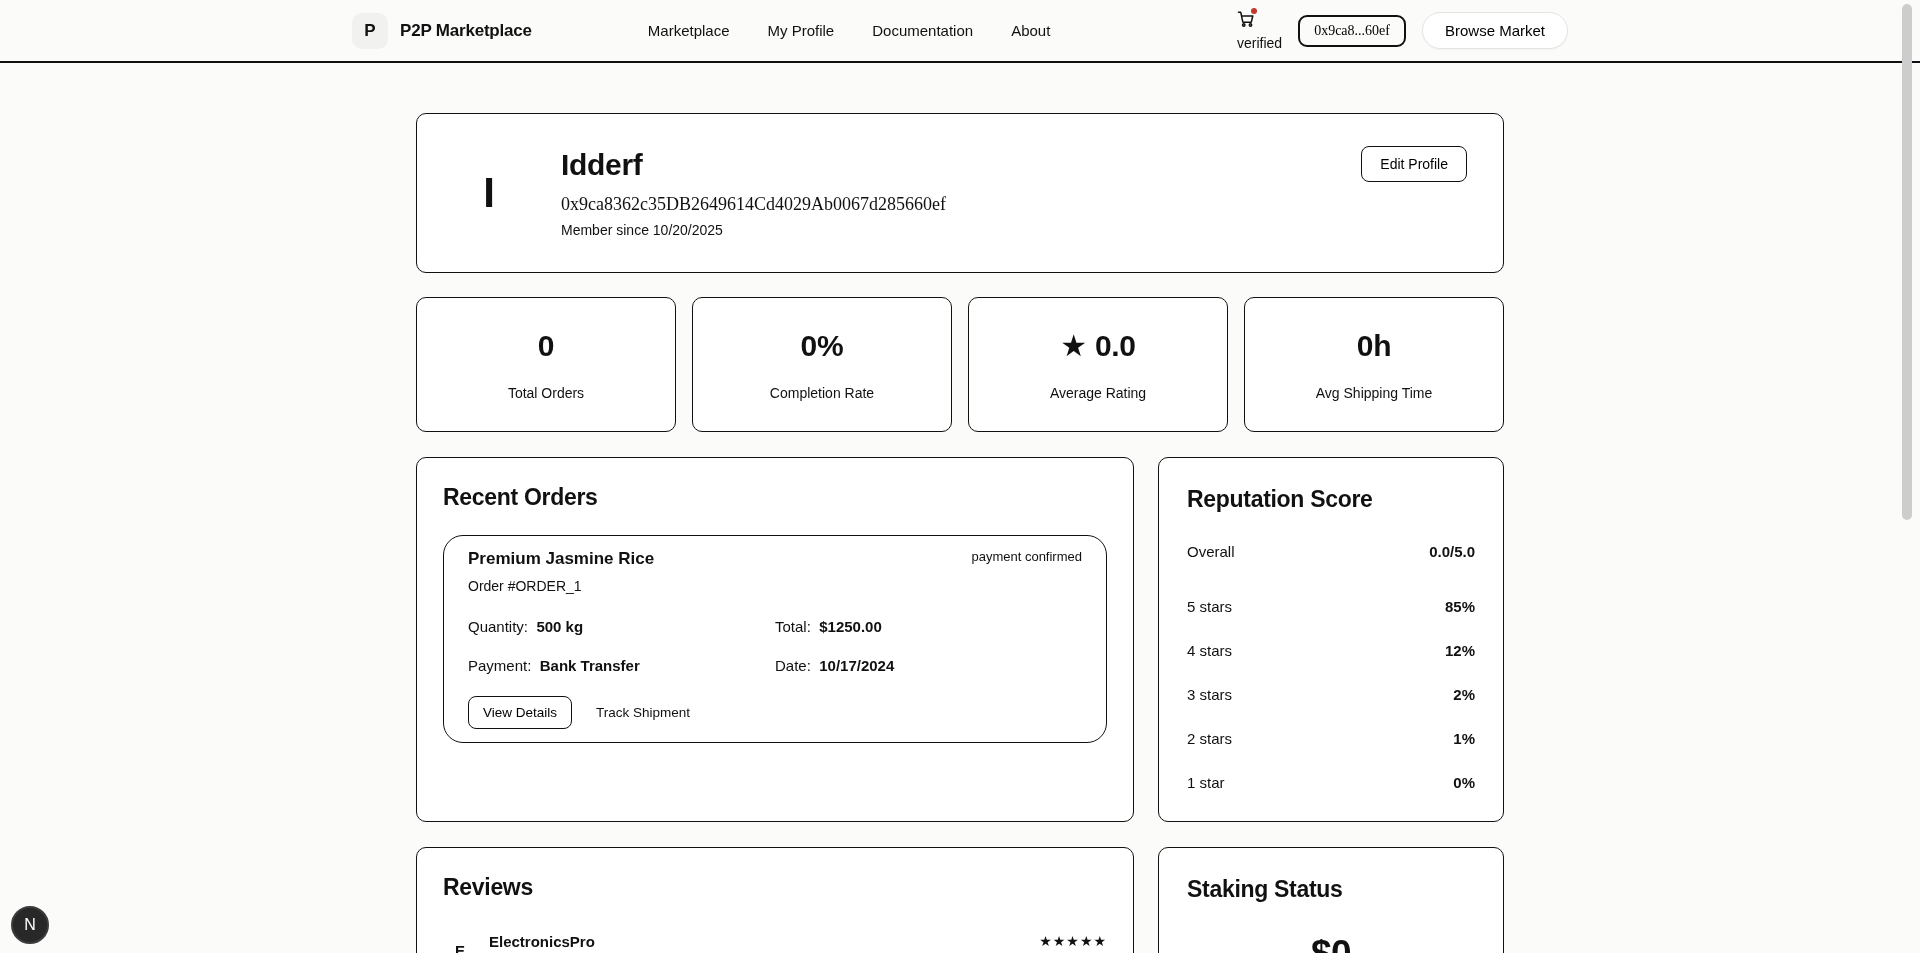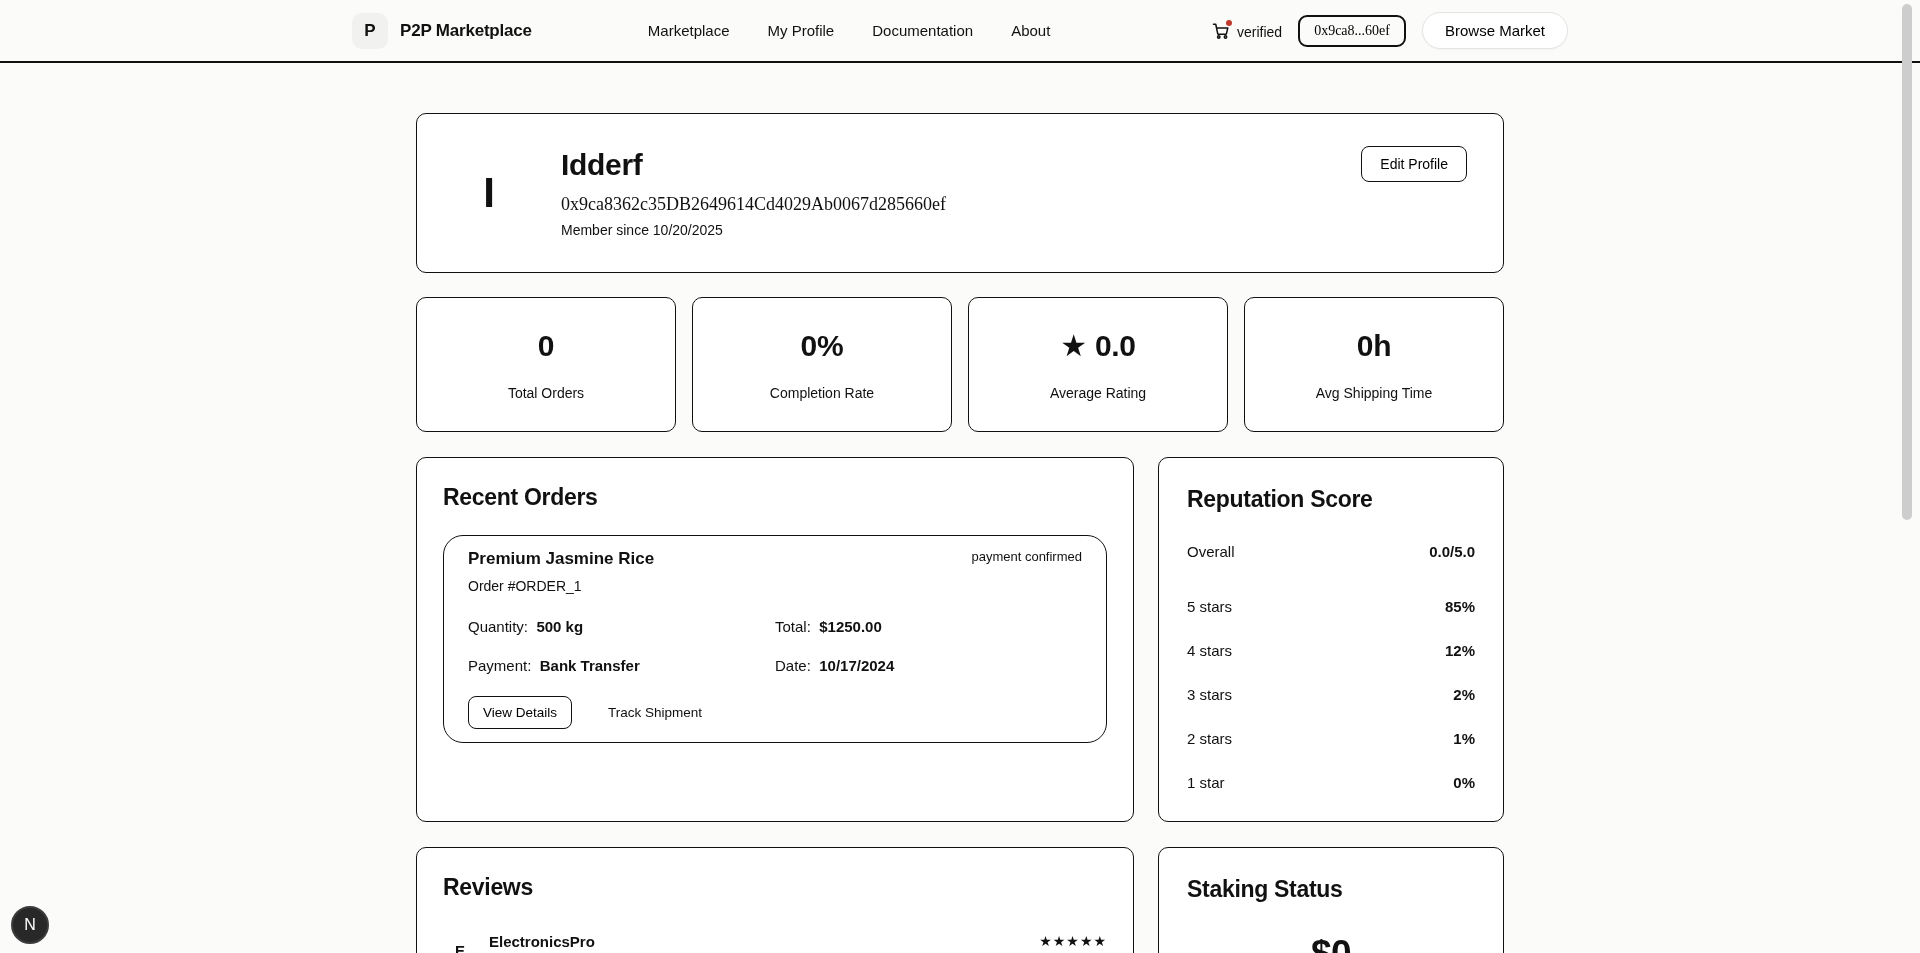--- a/index.html
+++ b/index.html
@@ -10,21 +10,21 @@
   .header { height:63px; background:#fbfbfa; border-bottom:2px solid #111;
     display:flex; align-items:center; }
   .header-inner { width:1216px; margin:0 auto; display:flex; align-items:center; }
   .logo-group { display:flex; align-items:center; gap:12px; }
   .logo-box { width:36px; height:36px; background:#f1f1ef; border-radius:10px;
     display:flex; align-items:center; justify-content:center; font-weight:bold; font-size:17px; }
   .brand { font-weight:bold; font-size:17px; letter-spacing:-0.2px; }
   .nav { display:flex; gap:38px; margin-left:116px; font-size:15px; }
   .nav span { cursor:pointer; }
   .header-right { margin-left:auto; display:flex; align-items:center; gap:16px; }
-  .verified { display:flex; align-items:flex-end; gap:7px; font-size:14px; }
+  .verified { display:flex; align-items:flex-start; gap:7px; font-size:14px;flex-direction:column; }
   .cart-wrap { position:relative; width:18px; height:18px; }
   .cart-wrap svg { display:block; }
   .cart-dot { position:absolute; top:-2px; right:-2px; width:6px; height:6px;
     border-radius:50%; background:#c0392b; }
   .wallet-btn { border:2px solid #111; border-radius:9px; background:#fbfbfa;
     font-size:14px; padding:6px 14px; font-family:Liberation Serif, serif; cursor:pointer; }
   .browse-btn { border:1px solid #e4e4e2; border-radius:19px; background:#fff;
     font-size:15px; padding:9px 22px; font-family:inherit; cursor:pointer;
     box-shadow:0 1px 2px rgba(0,0,0,0.04); }
 
@@ -63,21 +63,21 @@
   
   .orders-card { padding:26px; min-height:289px; }
   .order-item { margin-top:24px; border:1.5px solid #111; border-radius:20px; padding:13px 24px; }
   .order-head { display:flex; justify-content:space-between; align-items:flex-start; }
   .order-product { font-size:17px; font-weight:bold; }
   .order-status { font-size:13px; }
   .order-id { margin-top:9px; font-size:14px; }
   .order-grid { margin-top:24px; display:grid; grid-template-columns:1fr 1fr; row-gap:22px;
     font-size:15px; }
   .order-grid b { font-weight:bold; }
-  .order-actions { margin-top:22px; display:flex; align-items:center; gap:36px; }
+  .order-actions { margin-top:22px; display:flex; align-items:center; gap:24px; }
   .view-details-btn { border:1.5px solid #111; border-radius:8px; background:#fff;
     font-size:13.5px; padding:8px 14px; font-family:inherit; cursor:pointer; }
   .track-link { font-size:13.5px; cursor:pointer; }
 
   
   .rep-card { padding:28px; }
   .rep-overall { margin-top:30px; display:flex; justify-content:space-between;
     align-items:center; font-size:15px; }
   .rep-overall b { font-size:15px; font-weight:bold; }
   .rep-list { margin-top:36px; display:flex; flex-direction:column; gap:23px; }

